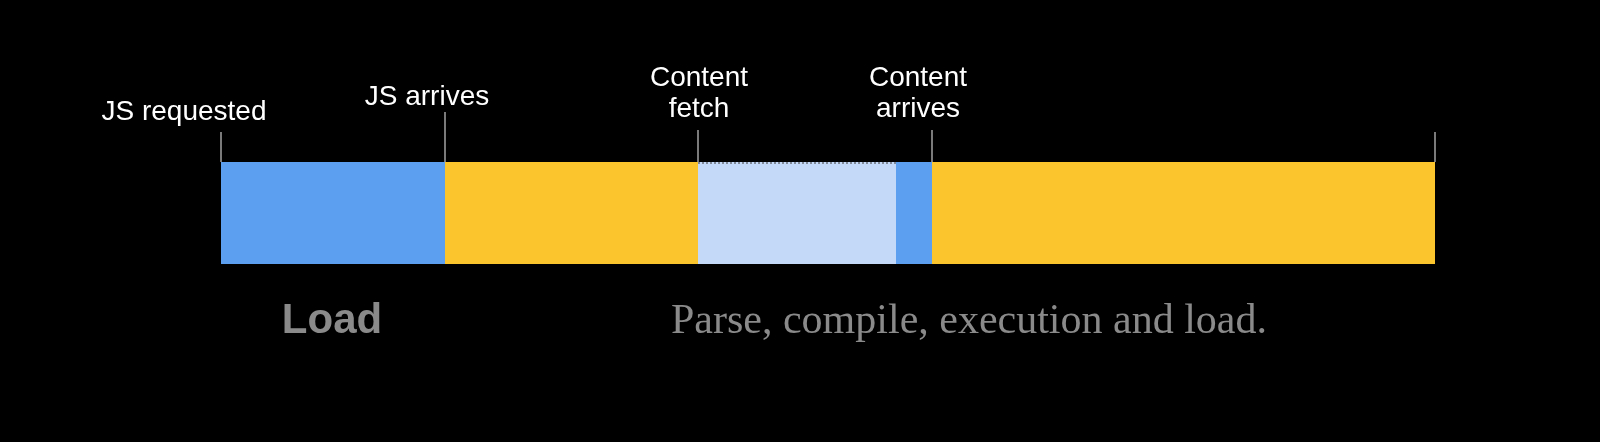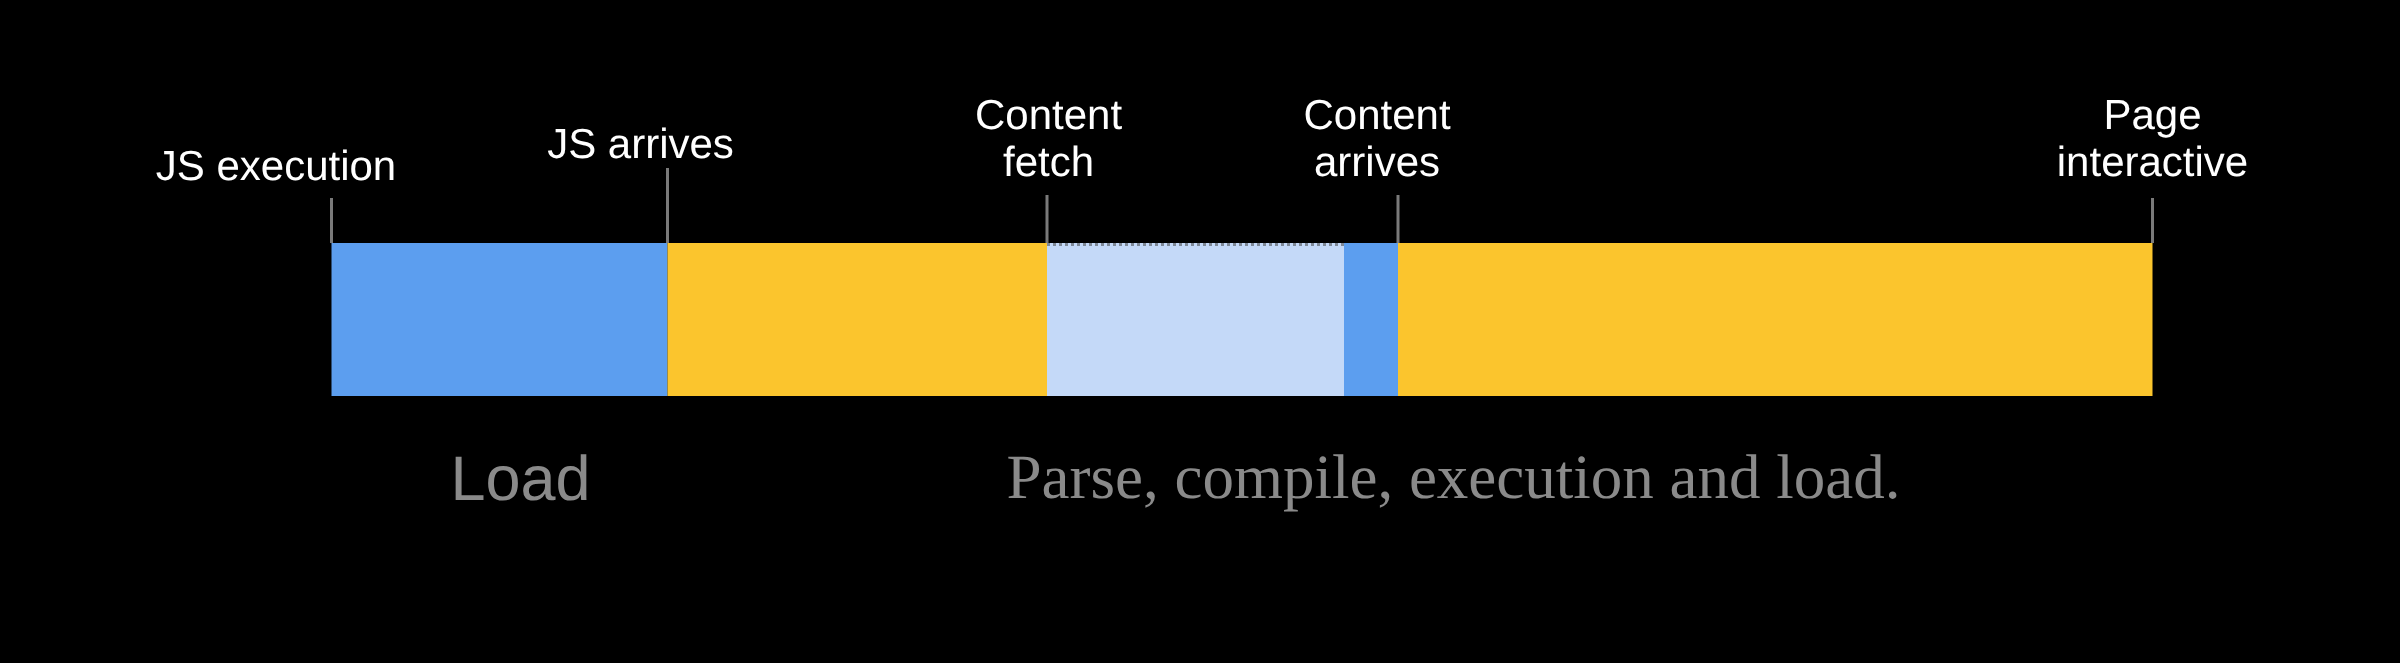--- a/index.html
+++ b/index.html
@@ -59,36 +59,34 @@
   
   .phase {
     position: absolute;
     transform: translateX(-50%);
     color: #8a8a8a;
     font-size: 42px;
     line-height: 46px;
     white-space: nowrap;
     top: 296px;
   }
-  .phase-load  { left: 347px; }
+  .phase-load  { left: 332px; font-weight: bold; }
   .phase-parse { left: 969px; font-family: Liberation Serif, serif; }
 </style>
 </head>
 <body>
 
 <div class="stage">
 
-  <div class="milestone ms-js-requested">JS execution</div>
+  <div class="milestone ms-js-requested">JS requested</div>
   <div class="milestone ms-js-arrives">JS arrives</div>
   <div class="milestone ms-content-fetch">Content
 fetch</div>
   <div class="milestone ms-content-arrives">Content
 arrives</div>
-  <div class="milestone ms-page-interactive">Page
-interactive</div>
 
   <div class="tick tick-js-requested"></div>
   <div class="tick tick-js-arrives"></div>
   <div class="tick tick-content-fetch"></div>
   <div class="tick tick-content-arrives"></div>
   <div class="tick tick-page-interactive"></div>
 
   <div class="bar">
     <div class="seg seg-js-load" style="background-color: rgb(92, 158, 239);"></div>
     <div class="seg seg-parse-compile" style="background-color: rgb(251, 197, 45);"></div>

